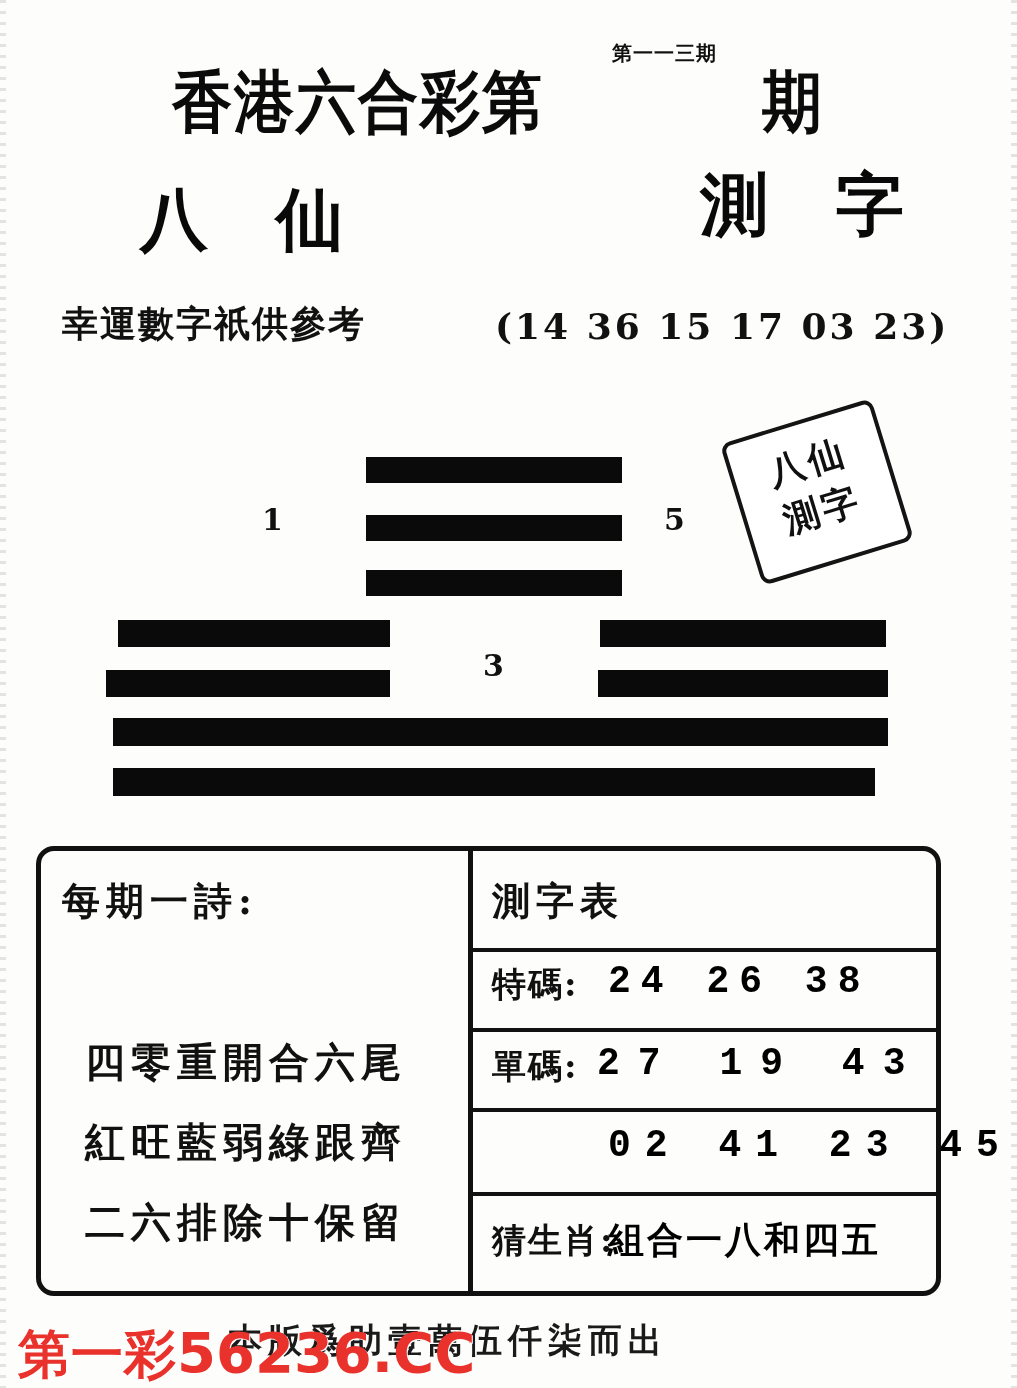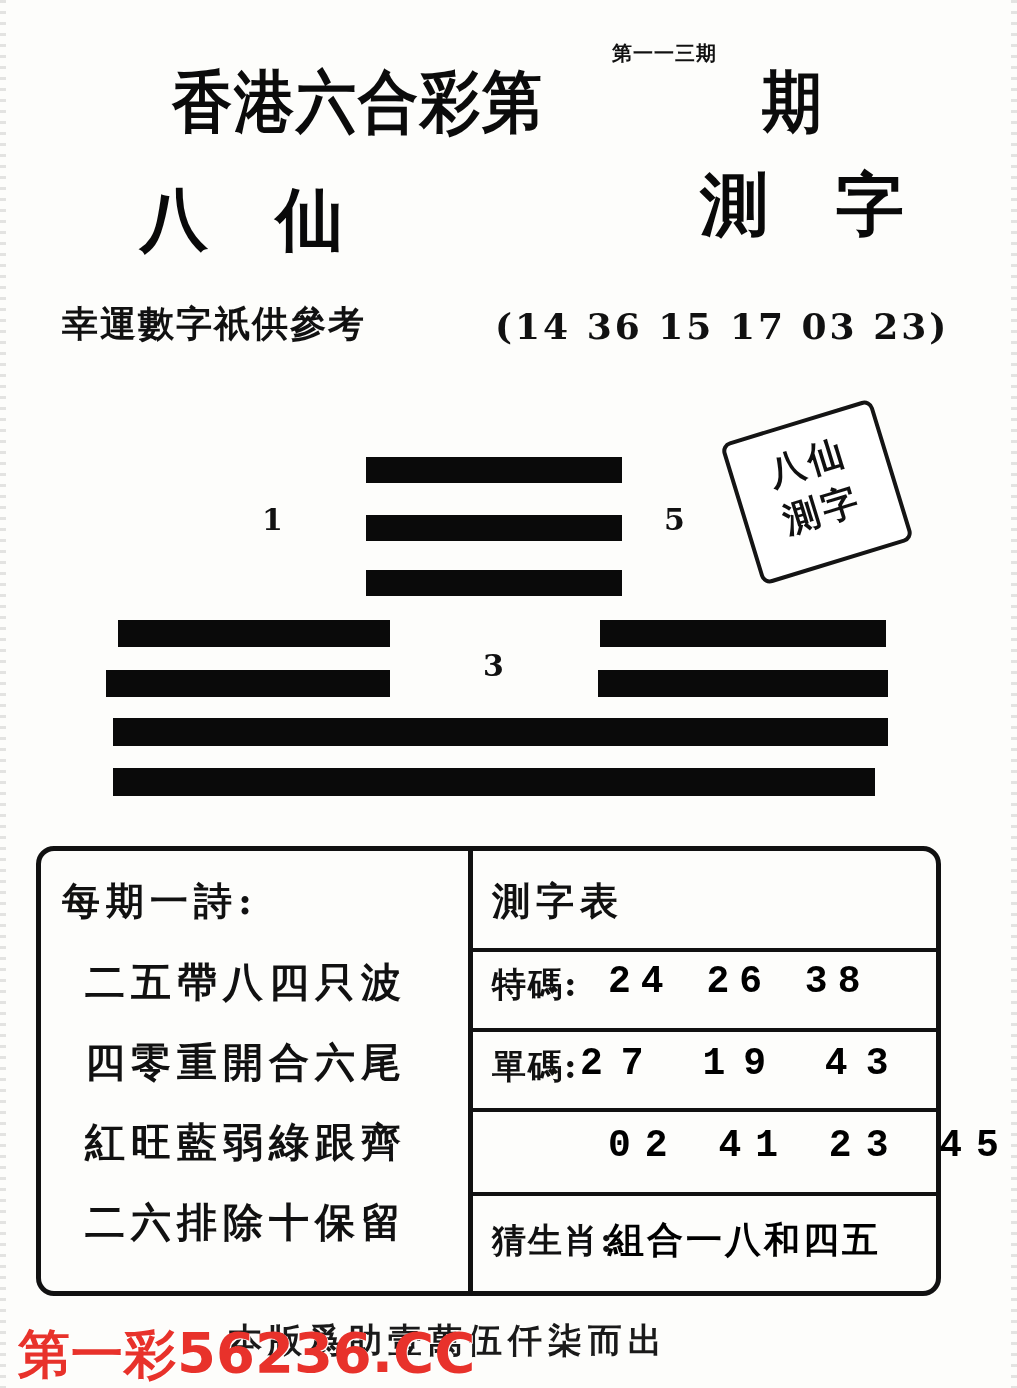--- a/index.html
+++ b/index.html
@@ -230,21 +230,21 @@
     font-family: Liberation Mono, monospace;
     font-size: 38px;
     font-weight: 700;
     letter-spacing: 10px;
     color: #000000;
     white-space: nowrap;
   }
   .r1-label { top: 962px; }
   .r1-vals { left: 608px; top: 960px; }
   .r2-label { top: 1044px; }
-  .r2-vals { left: 580px; top: 1042px; letter-spacing: 18px; }
+  .r2-vals { left: 597px; top: 1042px; letter-spacing: 18px; }
   .r3-vals { left: 608px; top: 1124px; letter-spacing: 14px; }
   .r4-label { top: 1218px; }
   .r4-vals { left: 608px; top: 1216px; letter-spacing: 3px; font-size: 36px; }
 
   .footer-note {
     position: absolute;
     left: 228px;
     top: 1318px;
     font-family: Liberation Mono, monospace;
     font-size: 34px;
@@ -331,21 +331,20 @@
 
   <div class="stamp">
     <div class="stamp-text">八仙</div>
     <div class="stamp-text" style="top:62px;">測字</div>
   </div>
 
   <div class="box"></div>
   <div class="box-divider"></div>
 
   <div class="poem-title">每期一詩:</div>
-  <div class="poem-line poem-1">二五帶八四只波</div>
   <div class="poem-line poem-2">四零重開合六尾</div>
   <div class="poem-line poem-4">二六排除十保留</div>
   <div class="poem-line poem-3">紅旺藍弱綠跟齊</div>
 
   <div class="table-title">測字表</div>
 
   <div class="hline h1"></div>
   <div class="hline h2"></div>
   <div class="hline h3"></div>
   <div class="hline h4"></div>

